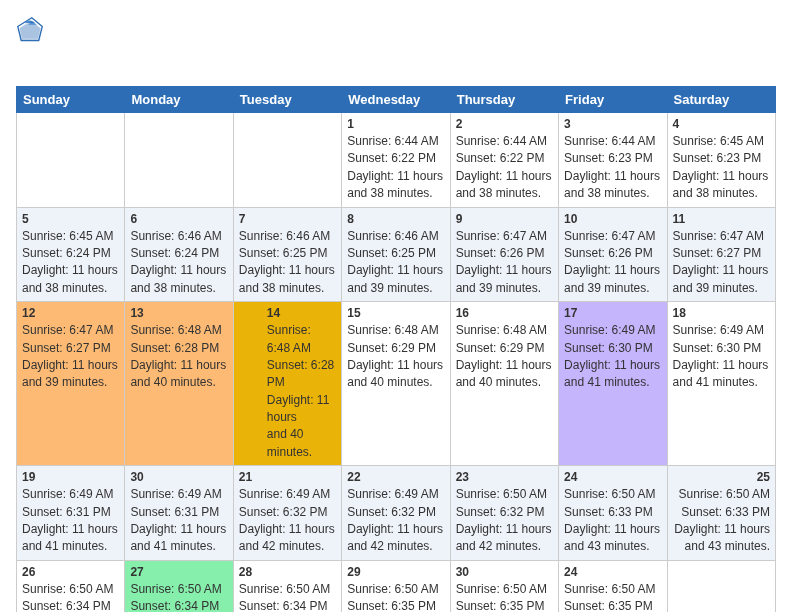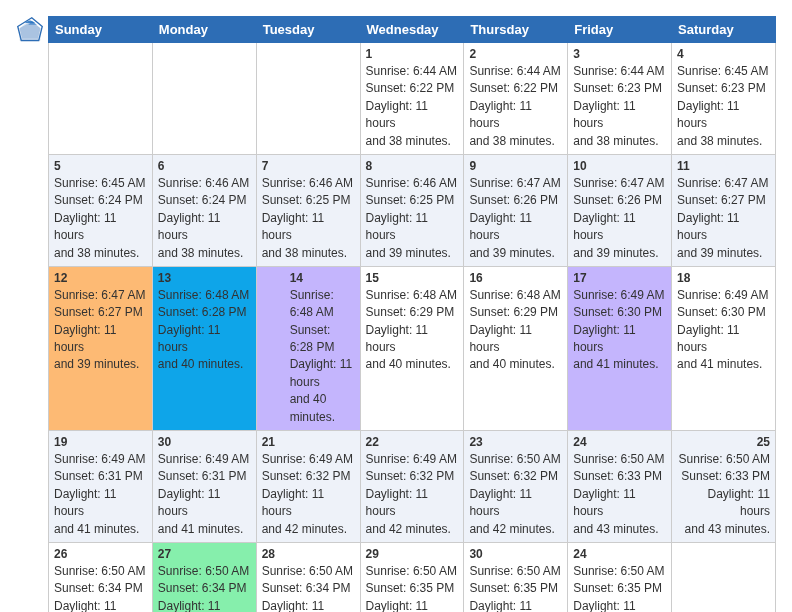--- a/index.html
+++ b/index.html
@@ -8,20 +8,22 @@
       height: 612px;
       font-family: Arial, sans-serif;
       background: #fff;
       overflow: hidden;
     }
     .page {
       width: 792px;
       height: 612px;
       padding: 16px;
       display: flex;
+      flex-direction: column;
+      gap: 32px;
     }
     .header {
       display: flex;
       justify-content: space-between;
       align-items: flex-start;
       margin-bottom: 10px;
     }
     .logo {
       display: flex;
       align-items: center;
@@ -217,28 +219,28 @@
           </td>
         </tr>
         <tr>
           <td style="background: #fdba74;">
             <span class="day-num">12</span>
             <div class="day-info" style="white-space: pre-line;">Sunrise: 6:47 AM
 Sunset: 6:27 PM
 Daylight: 11 hours
 and 39 minutes.</div>
           </td>
-          <td style="background: #0ea5e9;">
+          <td style="background: #fdba74;">
             <span class="day-num">13</span>
             <div class="day-info" style="white-space: pre-line;">Sunrise: 6:48 AM
 Sunset: 6:28 PM
 Daylight: 11 hours
 and 40 minutes.</div>
           </td>
-          <td style="background: #c4b5fd; padding-left: 33px;">
+          <td style="background: #eab308; padding-left: 33px;">
             <span class="day-num">14</span>
             <div class="day-info" style="white-space: pre-line;">Sunrise: 6:48 AM
 Sunset: 6:28 PM
 Daylight: 11 hours
 and 40 minutes.</div>
           </td>
           <td style="background: rgb(255, 255, 255);">
             <span class="day-num">15</span>
             <div class="day-info" style="white-space: pre-line;">Sunrise: 6:48 AM
 Sunset: 6:29 PM

